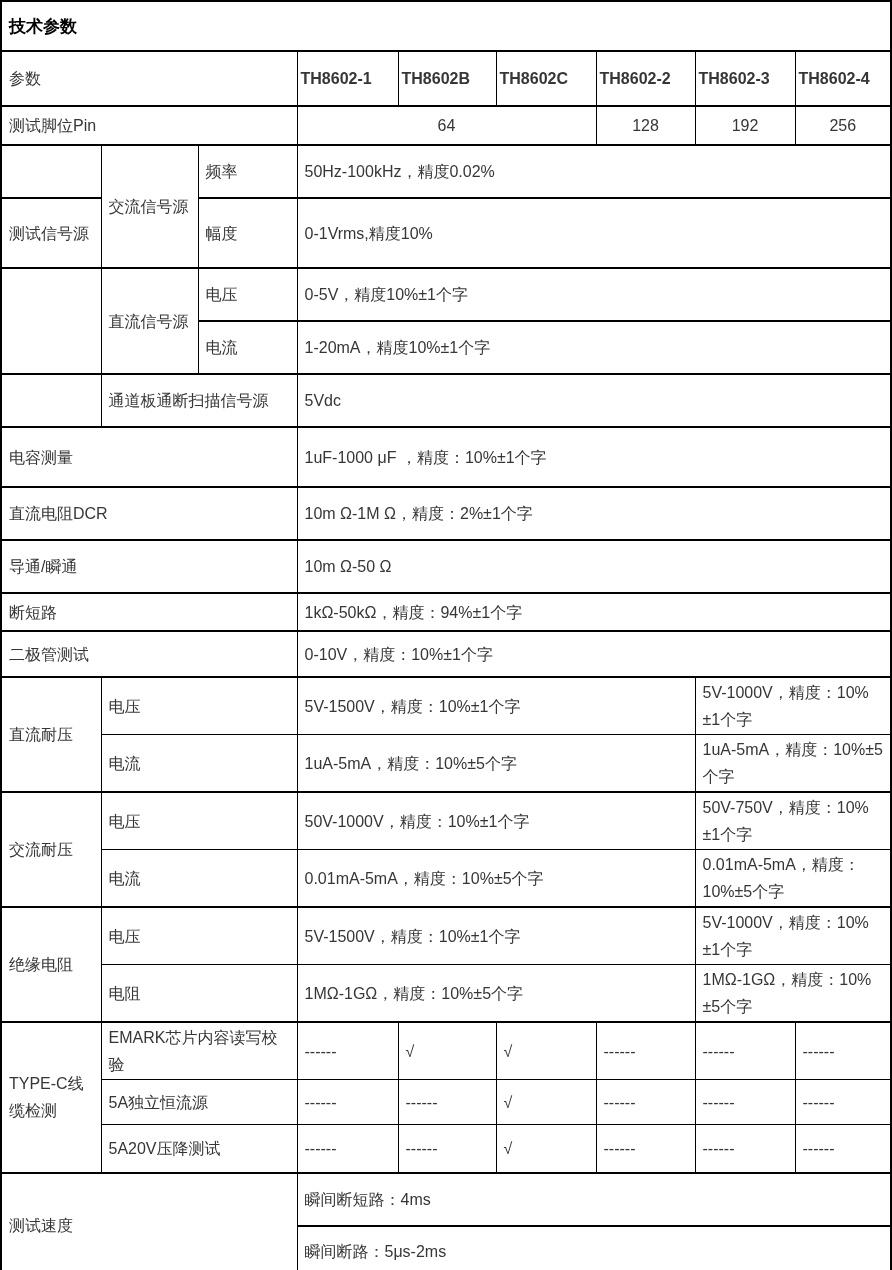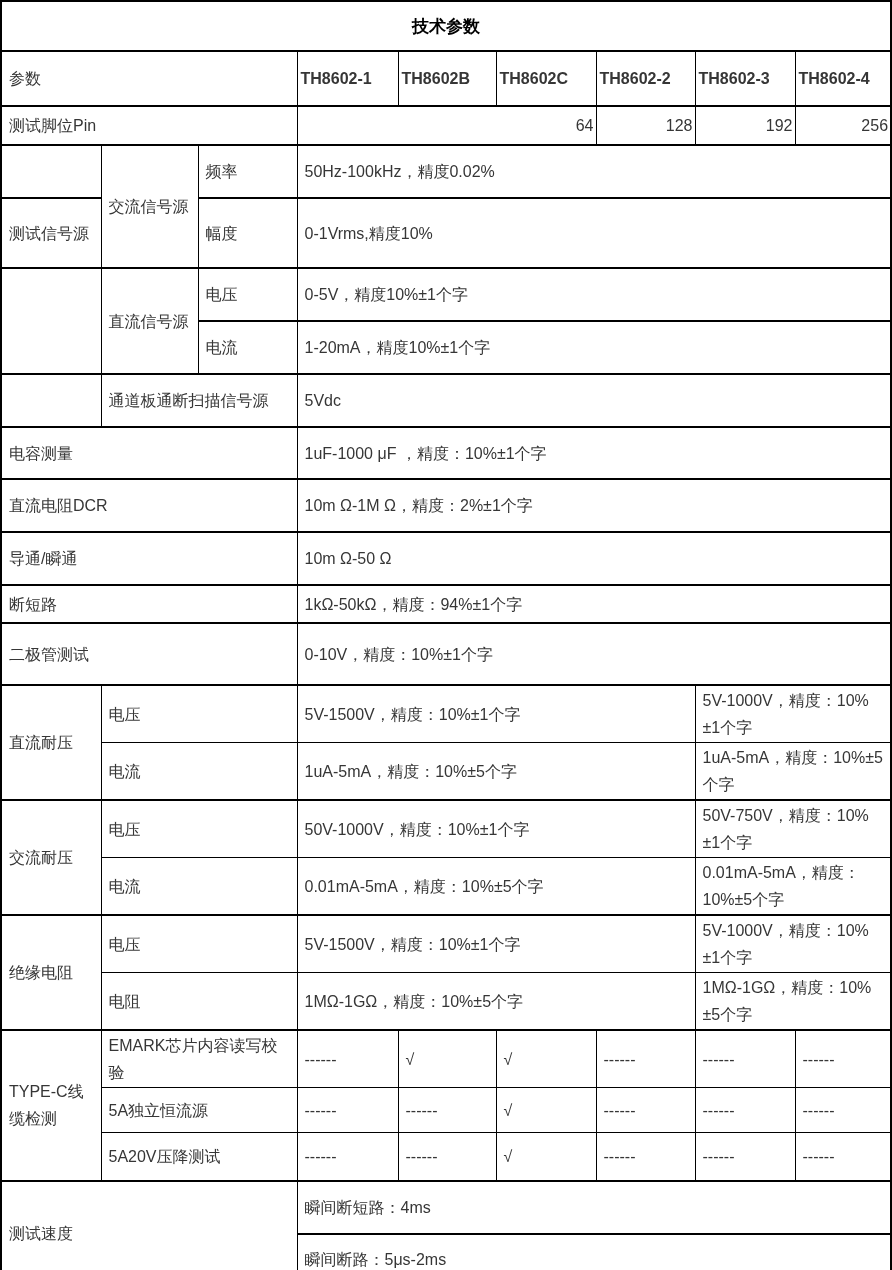--- a/index.html
+++ b/index.html
@@ -16,26 +16,25 @@
   }
   td{
     border:1px solid #000;
     border-top:2px solid #000;
     padding:1px 7px;
     vertical-align:middle;
     overflow:hidden;
     word-wrap:break-word;
   }
   tr.sub td{border-top-width:1px;}
-  td.c{text-align:right;padding:1px 2px;}
+  td.c{text-align:center;padding:1px 2px;}
   td.title-cell{
     font-weight:bold;
     font-size:17px;
     color:#000;
-    text-align:center;
   }
   td.model{padding:1px 3px;font-weight:bold;}
 </style>
 </head>
 <body>
 
 <table class="spec">
   <colgroup>
     <col style="width:100px">
       <col style="width:97px">
@@ -91,37 +90,37 @@
     <tr style="height:53px">
       <td>电流</td>
       <td colspan="6">1-20mA，精度10%±1个字</td>
     </tr>
     <tr style="height:53px">
       <td></td>
       <td colspan="2">通道板通断扫描信号源</td>
       <td colspan="6">5Vdc</td>
     </tr>
 
-    <tr style="height:52px">
+    <tr style="height:60px">
       <td colspan="3">电容测量</td>
       <td colspan="6">1uF-1000 μF ，精度：10%±1个字</td>
     </tr>
     <tr style="height:53px">
       <td colspan="3">直流电阻DCR</td>
       <td colspan="6">10m Ω-1M Ω，精度：2%±1个字</td>
     </tr>
     <tr style="height:53px">
       <td colspan="3">导通/瞬通</td>
       <td colspan="6">10m Ω-50 Ω</td>
     </tr>
     <tr style="height:38px">
       <td colspan="3">断短路</td>
       <td colspan="6">1kΩ-50kΩ，精度：94%±1个字</td>
     </tr>
-    <tr style="height:62px">
+    <tr style="height:46px">
       <td colspan="3">二极管测试</td>
       <td colspan="6">0-10V，精度：10%±1个字</td>
     </tr>
 
     <tr style="height:54px">
       <td rowspan="2">直流耐压</td>
       <td colspan="2">电压</td>
       <td colspan="4">5V-1500V，精度：10%±1个字</td>
       <td colspan="2">5V-1000V，精度：10%±1个字</td>
     </tr>

